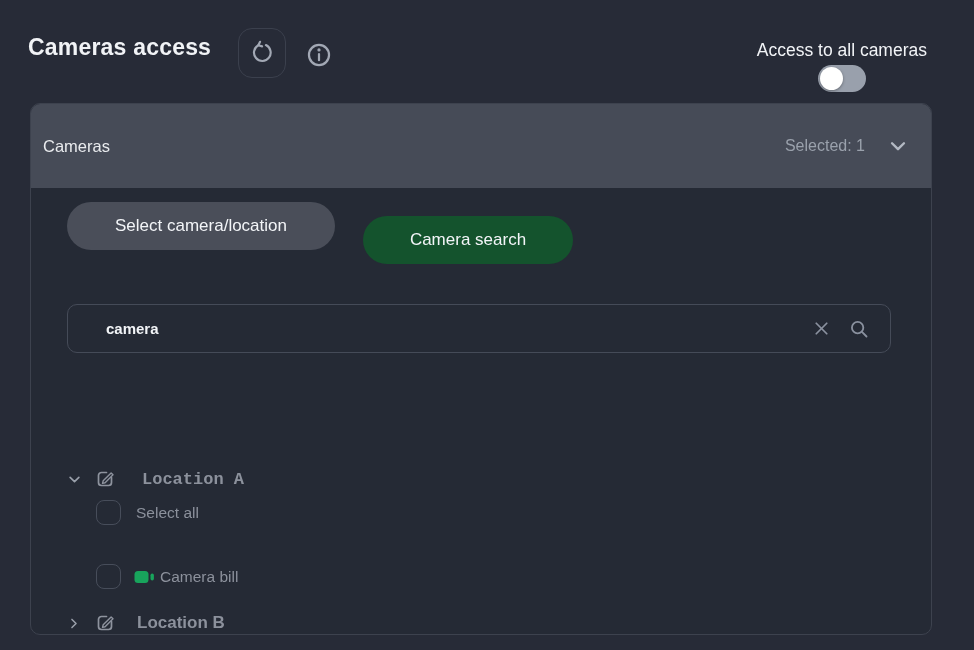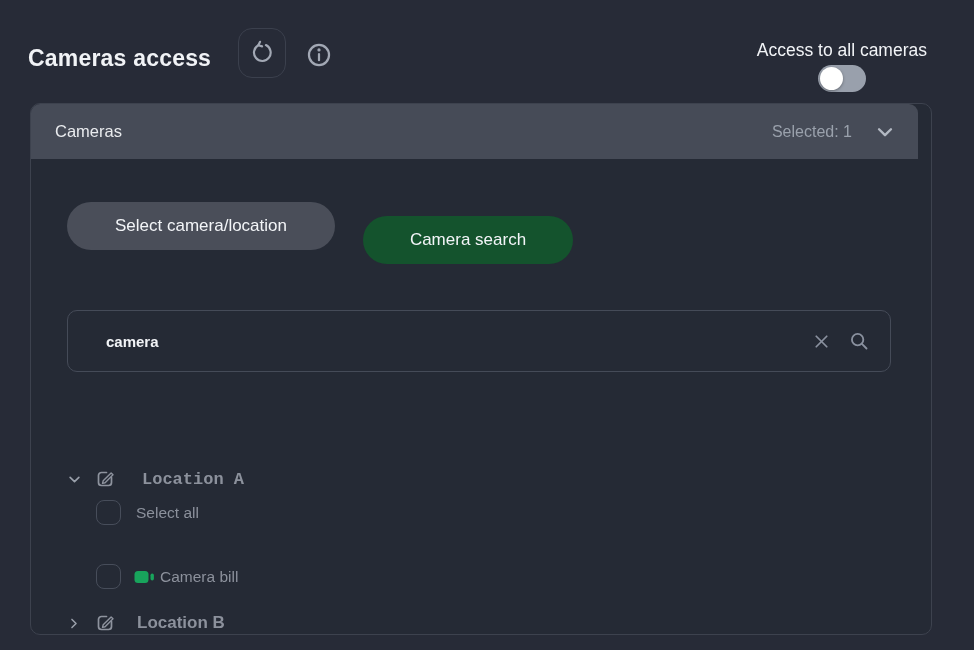--- a/index.html
+++ b/index.html
@@ -1,52 +1,52 @@
 <!DOCTYPE html>
 <html><head>
 <meta charset="utf-8">
 <style>
   html,body{margin:0;padding:0;background:#272b37;}
   .app{position:relative;width:974px;height:650px;background:#272b37;overflow:hidden;
        font-family:"Liberation Sans", sans-serif;color:#eef0f4;}
 
   
-  .page-title{position:absolute;left:28px;top:45px;font-size:23px;font-weight:700;
+  .page-title{position:absolute;left:28px;top:34px;font-size:23px;font-weight:700;
               letter-spacing:.2px;color:#f1f3f6;}
   .icon-btn{position:absolute;display:flex;align-items:center;justify-content:center;
             color:#a2a8b4;cursor:pointer;background:transparent;border:none;padding:0;}
   .refresh-btn{left:238px;top:28px;width:48px;height:50px;border:1px solid #3b404d;border-radius:14px;}
   .info-btn{left:304px;top:40px;width:30px;height:30px;}
   .toggle-wrap{position:absolute;top:40px;right:47px;display:flex;align-items:center;gap:4px;flex-direction:column;}
   .toggle-label{font-size:17.5px;color:#f2f4f7;}
   .switch{position:relative;width:48px;height:27px;border-radius:13.5px;background:#99a0ac;
           cursor:pointer;flex:0 0 auto;}
   .switch .knob{position:absolute;left:2px;top:2px;width:23px;height:23px;border-radius:50%;
                 background:#ffffff;box-shadow:0 1px 3px rgba(0,0,0,.35);}
 
   
   .panel{position:absolute;left:30px;top:103px;width:902px;height:532px;box-sizing:border-box;
          background:#252a35;border:1px solid #3d424e;border-radius:10px;}
-  .panel-header{position:absolute;left:0;top:0;right:13px;height:55px;background:#464b57;
+  .panel-header{position:absolute;left:0;top:0;right:0;height:84px;background:#464b57;
                 border-radius:9px 9px 0 0;display:flex;align-items:center;
-                padding:0 22px 0 24px;box-sizing:border-box;}
+                padding:0 22px 0 12px;box-sizing:border-box;}
   .panel-title{font-size:16.5px;color:#e9ebee;font-weight:400;}
   .panel-header-right{margin-left:auto;display:flex;align-items:center;gap:22px;}
   .selected-badge{font-size:16px;color:#9aa1ac;}
   .collapse{color:#b3b9c3;display:flex;cursor:pointer;}
 
   
   .tab{position:absolute;height:48px;border-radius:24px;border:none;cursor:pointer;
        font-family:"Liberation Sans", sans-serif;font-size:17px;color:#f3f5f8;
        display:flex;align-items:center;justify-content:center;}
   .tab-dark{left:36px;top:98px;width:268px;background:#4a4e59;}
   .tab-blue{left:332px;top:112px;width:210px;background:#14532d;}
 
   
-  .search-box{position:absolute;left:36px;top:206px;width:824px;height:62px;box-sizing:border-box;
+  .search-box{position:absolute;left:36px;top:200px;width:824px;height:49px;box-sizing:border-box;
               border:1px solid #454b58;border-radius:10px;background:transparent;
               display:flex;align-items:center;}
   .search-box input{flex:1;background:transparent;border:none;outline:none;color:#f2f4f7;
                     font-family:"Liberation Sans", sans-serif;font-size:15px;font-weight:700;
                     padding:0 0 0 38px;}
   .search-icons{display:flex;align-items:center;gap:16px;padding-right:20px;color:#8a919f;}
   .search-icons span{display:flex;cursor:pointer;}
 
   
   .tree-row{position:absolute;display:flex;align-items:center;color:#8c919c;}

